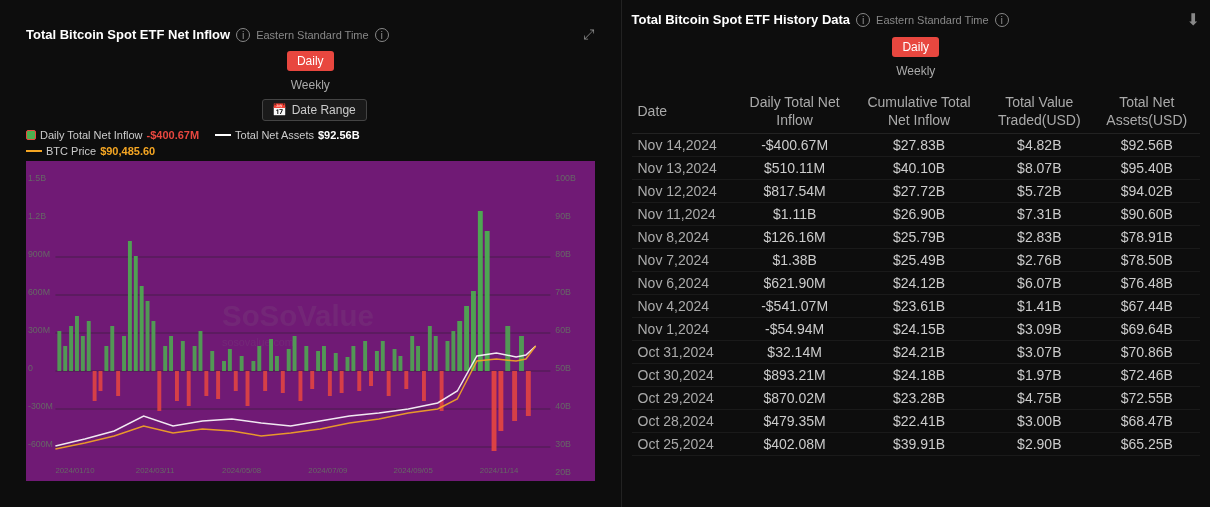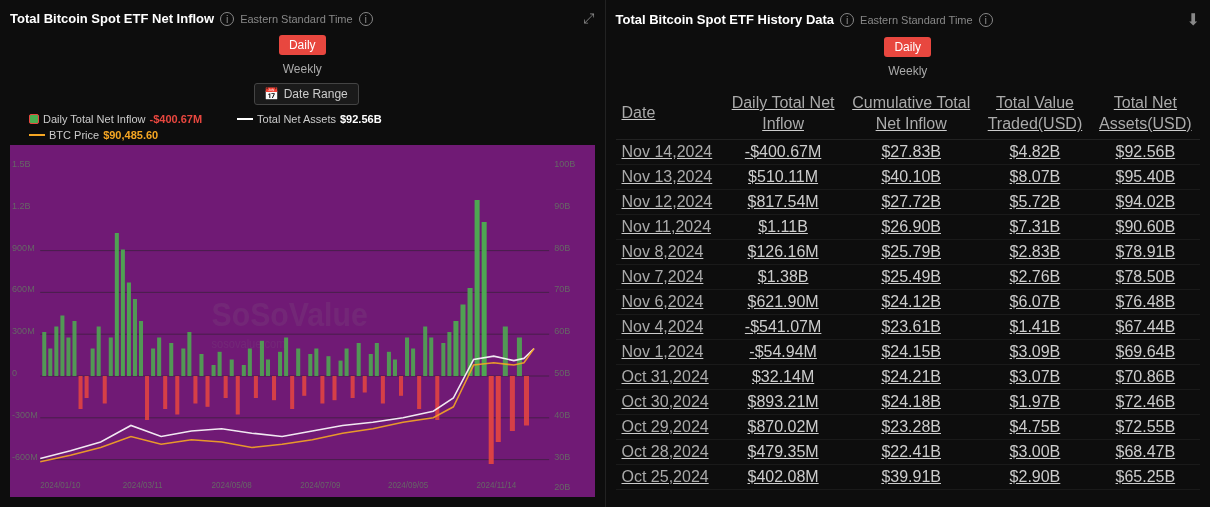--- a/index.html
+++ b/index.html
@@ -8,21 +8,21 @@
       color: #ccc;
       font-family: Arial, sans-serif;
       font-size: 12px;
       width: 1210px;
       height: 507px;
       overflow: hidden;
       display: flex;
     }
     .panel {
       flex: 1;
-      padding: 10px;
+      padding: 26px;
       display: flex;
       flex-direction: column;
       border-right: 1px solid #222;
     }
     .panel-right {
       flex: 1;
       padding: 10px;
       display: flex;
       flex-direction: column;
     }
@@ -101,21 +101,20 @@
       align-items: center;
       gap: 16px;
       margin-bottom: 4px;
       flex-wrap: wrap;
     }
     .legend-item {
       display: flex;
       align-items: center;
       gap: 4px;
       font-size: 11px;
-      margin-left: 19px;
     }
     .legend-dot {
       width: 10px;
       height: 10px;
       border-radius: 2px;
     }
     .legend-line {
       width: 16px;
       height: 2px;
     }
@@ -131,23 +130,22 @@
       overflow: hidden;
     }
     .chart-svg {
       width: 100%;
       height: 100%;
     }
     
     .data-table {
       width: 100%;
       border-collapse: collapse;
-      font-size: 16px;
+      font-size: 14px;
       flex: 1;
-      text-decoration: underline;
     }
     .data-table th {
       color: #aaa;
       text-align: center;
       padding: 4px 6px;
       border-bottom: 1px solid #222;
       font-weight: normal;
       line-height: 1.3;
     }
     .data-table th:first-child {

